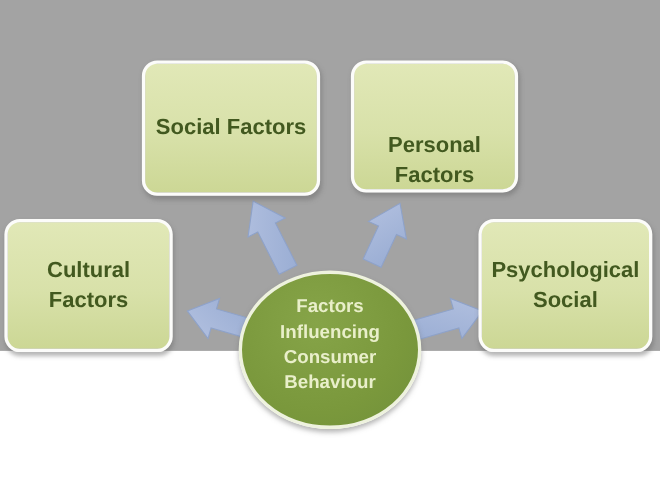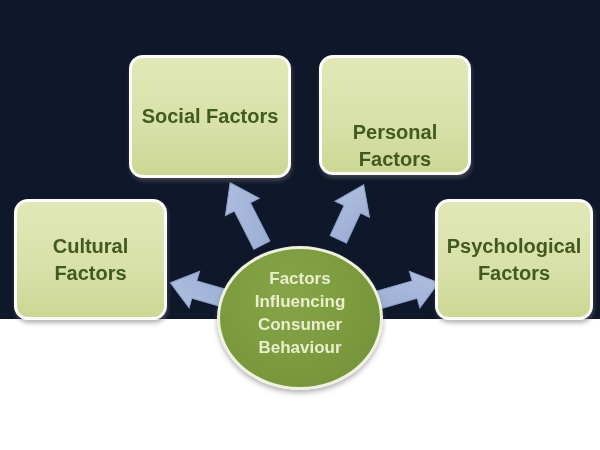--- a/index.html
+++ b/index.html
@@ -1,41 +1,41 @@
 <!DOCTYPE html>
 <html><head>
 <meta charset="utf-8">
 <style>
   html,body{margin:0;padding:0;}
   body{
     width:600px;height:450px;background:#ffffff;overflow:hidden;
     font-family:"Liberation Sans", sans-serif;
   }
-  .canvas{position:relative;width:600px;height:319px;background:#0f172a;}
+  .canvas{position:relative;width:600px;height:319px;background:#a3a3a3;}
   .arrows{position:absolute;left:0;top:0;width:600px;height:450px;pointer-events:none;}
   .node{
     position:absolute;
     display:flex;align-items:center;justify-content:center;
     text-align:center;
     box-sizing:border-box;
   }
   .box{
     border:3px solid #fcfcfa;
     border-radius:14px;
     background:linear-gradient(180deg,#e1e8b7 0%,#d8e1a9 55%,#ccd795 100%);
     box-shadow:1px 3px 4px rgba(110,110,110,0.5);
     color:#42591f;
     font-weight:bold;
     font-size:20px;
     line-height:1.32;
   }
   .box-label,.center-label{white-space:pre-line;}
   .social{left:129px;top:55px;width:162px;height:123px;}
   .personal{left:319px;top:55px;width:152px;height:120px;align-items:flex-end;}
-  .cultural{left:14px;top:199px;width:153px;height:121px;}
+  .cultural{left:4px;top:199px;width:153px;height:121px;}
   .psychological{left:435px;top:199px;width:158px;height:121px;}
   .center-node{
     left:217px;top:246px;width:166px;height:144px;
     border-radius:50%;
     border:3px solid #eef2de;
     background:radial-gradient(ellipse at 42% 32%,#86a448 0%,#7a983c 62%,#70903a 100%);
     box-shadow:0 3px 5px rgba(110,110,110,0.5);
     color:#e9efca;
     font-weight:bold;
     font-size:17px;
@@ -70,21 +70,21 @@
 Factors</span>
   </div>
 
   <div class="node box cultural">
     <span class="box-label">Cultural
 Factors</span>
   </div>
 
   <div class="node box psychological">
     <span class="box-label">Psychological
-Factors</span>
+Social</span>
   </div>
 
   <div class="node center-node">
     <span class="center-label">Factors
 Influencing
 Consumer
 Behaviour</span>
   </div>
 
 </div>

